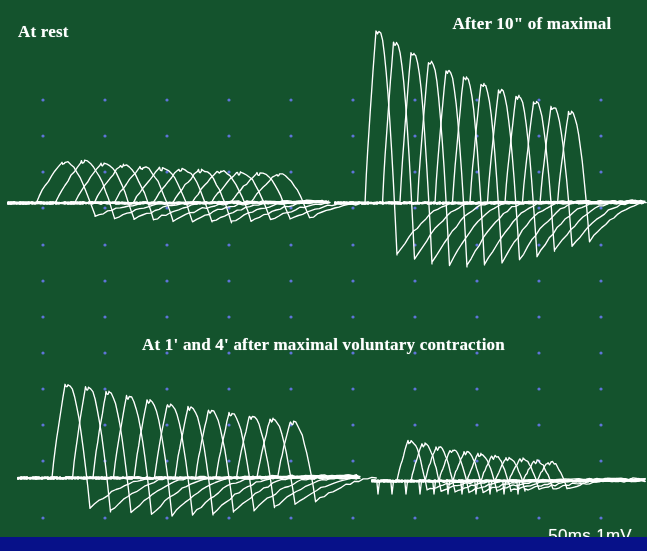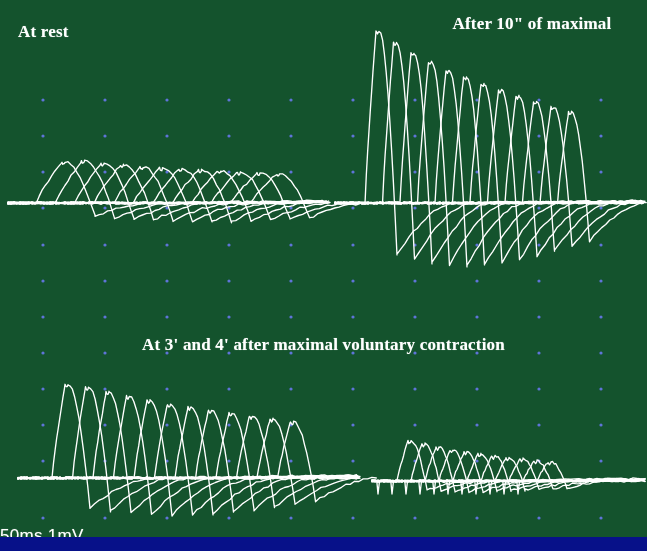--- a/index.html
+++ b/index.html
@@ -46,21 +46,21 @@
   #label-at-1-4 {
     left: 0;
     top: 333px;
     width: 647px;
     text-align: center;
   }
   #label-scale {
     left: 0;
     top: 524px;
     width: 632px;
-    text-align: left;
+    text-align: right;
     font-family: "Liberation Sans", "DejaVu Sans", sans-serif;
     font-size: 17px;
     font-weight: normal;
     letter-spacing: 0.3px;
   }
   .trace-line {
     fill: none;
     stroke: #ffffff;
     stroke-width: 1.35;
     stroke-linejoin: round;
@@ -258,17 +258,17 @@
         <polyline points="372.0,481.1 375.0,481.4 378.0,482.0 381.0,481.1 384.0,481.7 387.0,480.8 390.0,481.4 393.0,481.9 396.0,480.6 399.0,482.1 402.0,481.9 405.0,480.7 408.0,481.7 411.0,481.3 414.0,481.9 417.0,481.5 420.0,480.4 423.0,481.5 426.0,481.3 429.0,479.9 432.0,480.6 435.0,481.4 438.0,480.8 441.0,480.3 444.0,481.4 447.0,480.2 450.0,481.6 453.0,480.2 456.0,481.4 459.0,480.0 462.0,482.0 465.0,480.6 468.0,482.0 471.0,482.0 474.0,480.2 477.0,480.6 480.0,480.6 483.0,481.3 486.0,481.9 489.0,480.7 492.0,481.4 495.0,480.8 498.0,480.0 501.0,481.5 504.0,481.7 507.0,481.5 509.0,481.5 510.3,476.6 511.6,474.7 513.0,471.4 514.3,468.9 515.6,466.4 516.9,465.0 518.2,462.0 519.6,459.1 520.0,458.9 520.8,460.2 521.5,461.7 522.3,460.2 523.0,459.3 523.0,458.0 524.6,459.4 526.2,460.7 527.8,461.4 529.4,464.6 531.0,467.0 532.6,471.5 534.2,474.9 535.8,478.8 537.4,484.7 539.0,489.3 539.0,489.3 542.2,488.2 545.4,487.4 548.7,487.0 551.9,484.8 555.1,485.9 558.3,483.7 561.5,482.8 564.8,481.8 568.0,481.6 571.2,481.2 574.4,481.9 577.6,481.8 580.9,482.0 584.1,480.4 585.0,480.9 589.0,480.3 593.0,482.0 597.0,479.9 601.0,480.0 605.0,479.6 609.0,481.2 613.0,479.6 617.0,480.4 621.0,479.8 625.0,479.6 629.0,479.4 633.0,480.7 637.0,481.2 641.0,479.8 645.0,481.4" class="trace-line"></polyline>
         <polyline points="372.0,480.5 375.0,480.6 378.0,480.6 381.0,480.9 384.0,481.5 387.0,480.0 390.0,480.3 393.0,480.4 396.0,481.3 399.0,480.8 402.0,480.5 405.0,480.8 408.0,480.2 411.0,481.4 414.0,481.9 417.0,480.3 420.0,481.6 423.0,481.3 426.0,480.9 429.0,481.1 432.0,481.3 435.0,481.1 438.0,481.5 441.0,480.2 444.0,482.1 447.0,480.1 450.0,480.2 453.0,481.0 456.0,481.3 459.0,479.9 462.0,479.9 465.0,480.5 468.0,480.1 471.0,481.1 474.0,480.0 477.0,481.0 480.0,480.9 483.0,480.7 486.0,479.9 489.0,480.3 492.0,481.8 495.0,480.8 498.0,480.6 501.0,480.6 504.0,480.1 507.0,482.1 510.0,481.2 513.0,480.1 516.0,481.2 519.0,480.8 522.0,481.4 523.0,481.1 524.3,477.8 525.6,475.0 527.0,473.5 528.3,469.6 529.6,468.4 530.9,466.6 532.2,463.3 533.6,461.4 534.0,461.3 534.8,462.5 535.5,463.6 536.3,462.8 537.0,460.6 537.0,460.0 538.6,460.4 540.2,463.2 541.8,464.3 543.4,465.0 545.0,469.6 546.6,472.6 548.2,474.9 549.8,479.3 551.4,484.7 553.0,488.8 553.0,488.7 556.2,488.8 559.4,487.8 562.7,485.7 565.9,485.1 569.1,485.3 572.3,483.0 575.5,483.6 578.8,483.9 582.0,483.1 585.2,482.7 588.4,481.9 591.6,480.4 594.9,480.9 598.1,480.5 599.0,480.9 603.0,480.3 607.0,480.8 611.0,480.1 615.0,481.6 619.0,481.5 623.0,479.7 627.0,480.5 631.0,481.5 635.0,480.8 639.0,481.0 643.0,479.6" class="trace-line"></polyline>
         <polyline points="372.0,481.6 375.0,481.9 378.0,480.3 381.0,481.8 384.0,480.7 387.0,480.9 390.0,481.5 393.0,481.5 396.0,480.5 399.0,480.2 402.0,481.2 405.0,481.0 408.0,481.3 411.0,480.3 414.0,481.1 417.0,481.7 420.0,481.7 423.0,480.4 426.0,481.7 429.0,481.5 432.0,481.7 435.0,480.8 438.0,480.3 441.0,481.0 444.0,482.0 447.0,481.3 450.0,481.2 453.0,481.4 456.0,481.7 459.0,482.0 462.0,482.0 465.0,481.2 468.0,481.3 471.0,480.5 474.0,481.0 477.0,480.5 480.0,480.1 483.0,481.1 486.0,480.8 489.0,481.8 492.0,480.6 495.0,480.3 498.0,480.5 501.0,481.4 504.0,480.9 507.0,481.1 510.0,480.5 513.0,481.8 516.0,480.0 519.0,481.2 522.0,480.5 525.0,480.7 528.0,481.6 531.0,481.8 534.0,481.5 537.0,480.7 538.3,478.7 539.6,475.6 541.0,472.2 542.3,471.3 543.6,468.2 544.9,465.9 546.2,463.9 547.6,463.6 548.0,462.7 548.8,463.9 549.5,464.8 550.3,463.4 551.0,462.3 551.0,461.9 552.6,461.5 554.2,464.0 555.8,463.6 557.4,466.7 559.0,470.0 560.6,472.3 562.2,475.8 563.8,479.6 565.4,483.8 567.0,488.8 567.0,488.2 570.2,488.2 573.4,487.3 576.7,486.5 579.9,485.4 583.1,483.3 586.3,484.1 589.5,483.9 592.8,482.4 596.0,482.2 599.2,481.9 602.4,480.9 605.6,480.5 608.9,481.0 612.1,481.0 613.0,481.7 617.0,480.0 621.0,480.9 625.0,480.2 629.0,480.8 633.0,480.7 637.0,480.9 641.0,479.9 645.0,481.6" class="trace-line"></polyline>
       </g>
     </svg>
 
   <div class="label" id="label-at-rest">At rest</div>
 
   <div class="label" id="label-after-mvc"><span>After 10" of maximal</span><br></div>
 
-  <div class="label" id="label-at-1-4">At 3' and 4' after maximal voluntary contraction</div>
+  <div class="label" id="label-at-1-4">At 1' and 4' after maximal voluntary contraction</div>
 
   <div class="label" id="label-scale">50ms 1mV</div>
 
 </div>
 
 </body></html>

